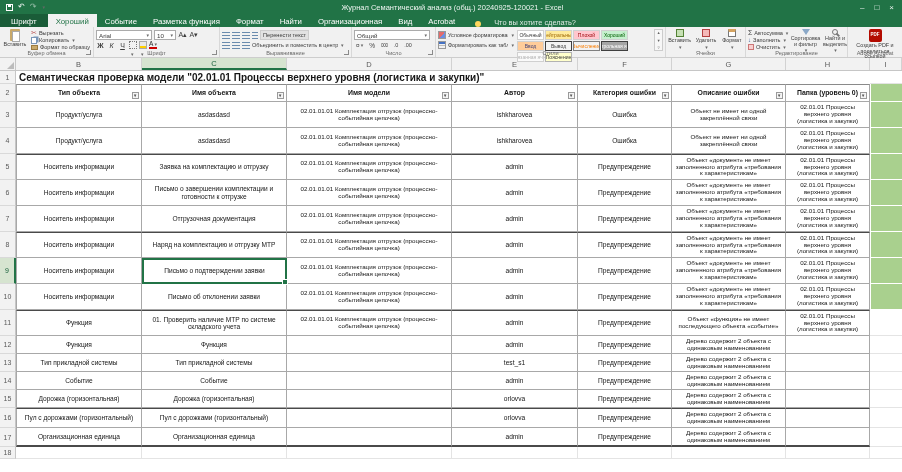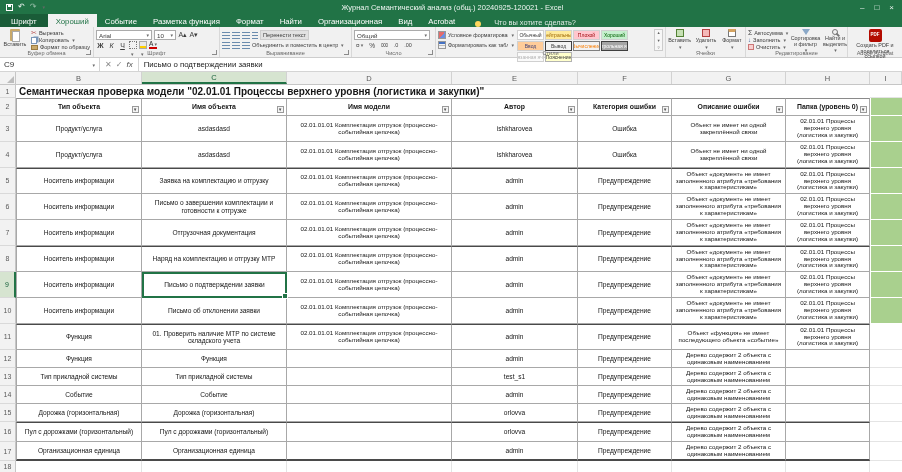--- a/index.html
+++ b/index.html
@@ -336,31 +336,20 @@
         <div class="bigv" style="width:50px">
           <span class="ic pdfico"></span>
           <span>Создать PDF и поделиться ссылкой</span>
         </div>
       </div>
       <div class="glabel">Adobe Acrobat</div>
     </div>
 
   </div>
 
-  <div class="fbar">
-    <div class="namebox dd">
-        <span>C9</span>
-      </div>
-    <div class="fbtns">
-      <span>✕</span>
-      <span>✓</span>
-      <span class="fx">fx</span>
-    </div>
-    <div class="fval">Письмо о подтверждении заявки</div>
-  </div>
 
   <div class="sheetwrap">
     <div id="col-headers">
         <div class="corner"></div>
         <div class="colhdr" style="width: 126px;">B</div>
         <div class="colhdr selhdr" style="width: 145px;">C</div>
         <div class="colhdr" style="width: 165px;">D</div>
         <div class="colhdr" style="width: 126px;">E</div>
         <div class="colhdr" style="width: 94px;">F</div>
         <div class="colhdr" style="width: 114px;">G</div>

